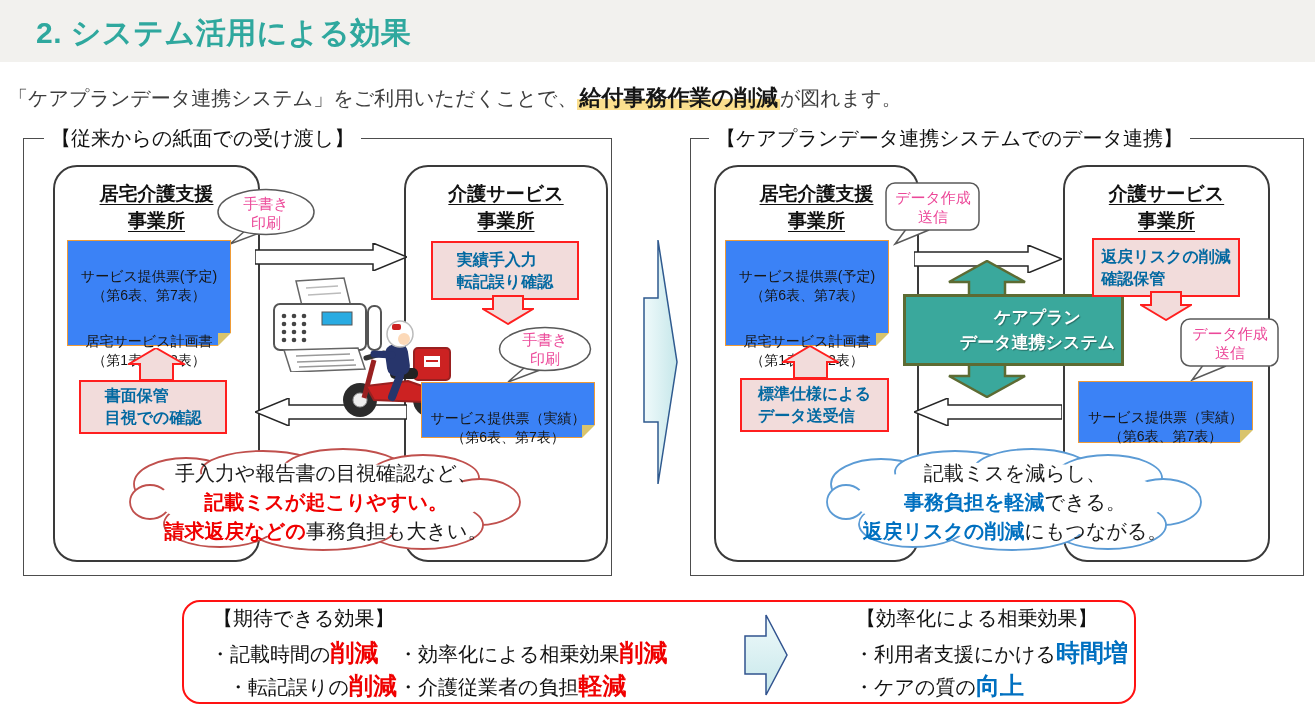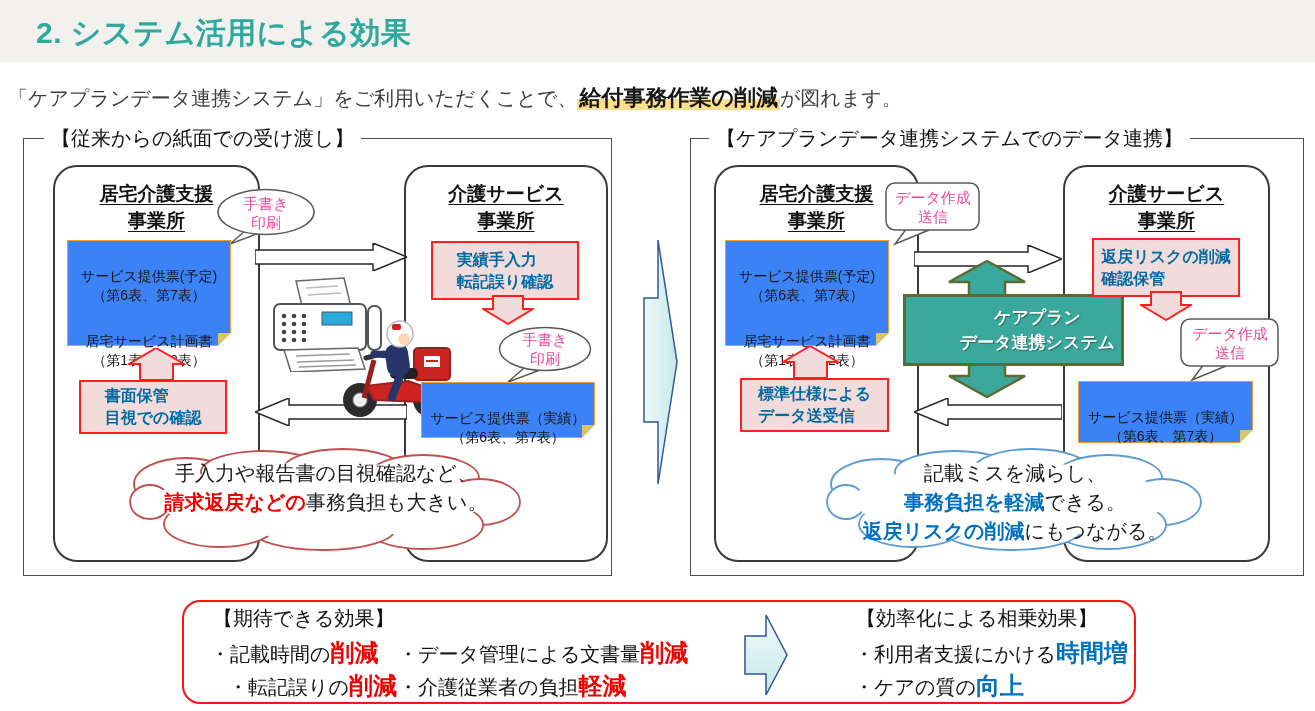--- a/index.html
+++ b/index.html
@@ -184,20 +184,21 @@
           <ellipse cx="295" cy="77" rx="60" ry="24"></ellipse>
         <ellipse cx="195" cy="81" rx="72" ry="21"></ellipse>
           <ellipse cx="92" cy="76" rx="56" ry="23"></ellipse>
         <ellipse cx="22" cy="54" rx="20" ry="17"></ellipse>
       </g>
       <ellipse cx="192" cy="52" rx="162" ry="38" fill="#ffffff"></ellipse>
     </svg>
   </div>
   <div class="cloudtxt" style="left:138px;top:459px;width:376px;">
     <div><span>手入力や報告書の目視確認など、</span></div>
+    <div><span class="em-red">記載ミスが起こりやすい。</span></div>
     <div><span class="em-red">請求返戻などの</span><span>事務負担も大きい。</span></div>
   </div>
 
   <div class="abs" style="left:640px;top:238px;">
     <svg width="40" height="248">
       <defs>
           <linearGradient id="gmid" x1="0" y1="0" x2="1" y2="0">
         <stop offset="0" stop-color="#f0fafb"></stop>
             <stop offset="1" stop-color="#c6e7ea"></stop>
       </linearGradient>
@@ -312,21 +313,21 @@
 
   <div class="fbox"></div>
   <div class="fx-title" style="left:213px;top:605px;">【期待できる効果】</div>
   <div class="fx-item" style="left:210px;top:637px;">
     <span>・記載時間の</span><span class="em-red">削減</span>
   </div>
   <div class="fx-item" style="left:228px;top:670px;">
     <span>・転記誤りの</span><span class="em-red">削減</span>
   </div>
   <div class="fx-item" style="left:398px;top:637px;">
-    <span>・データ管理による文書量</span><span class="em-red">削減</span>
+    <span>・効率化による相乗効果</span><span class="em-red">削減</span>
   </div>
   <div class="fx-item" style="left:398px;top:670px;">
     <span>・介護従業者の負担</span><span class="em-red">軽減</span>
   </div>
 
   <div class="abs" style="left:744px;top:614px;">
     <svg width="44" height="82">
       <defs>
           <linearGradient id="gbot" x1="0" y1="0" x2="0" y2="1">
         <stop offset="0" stop-color="#f0fafb"></stop>

